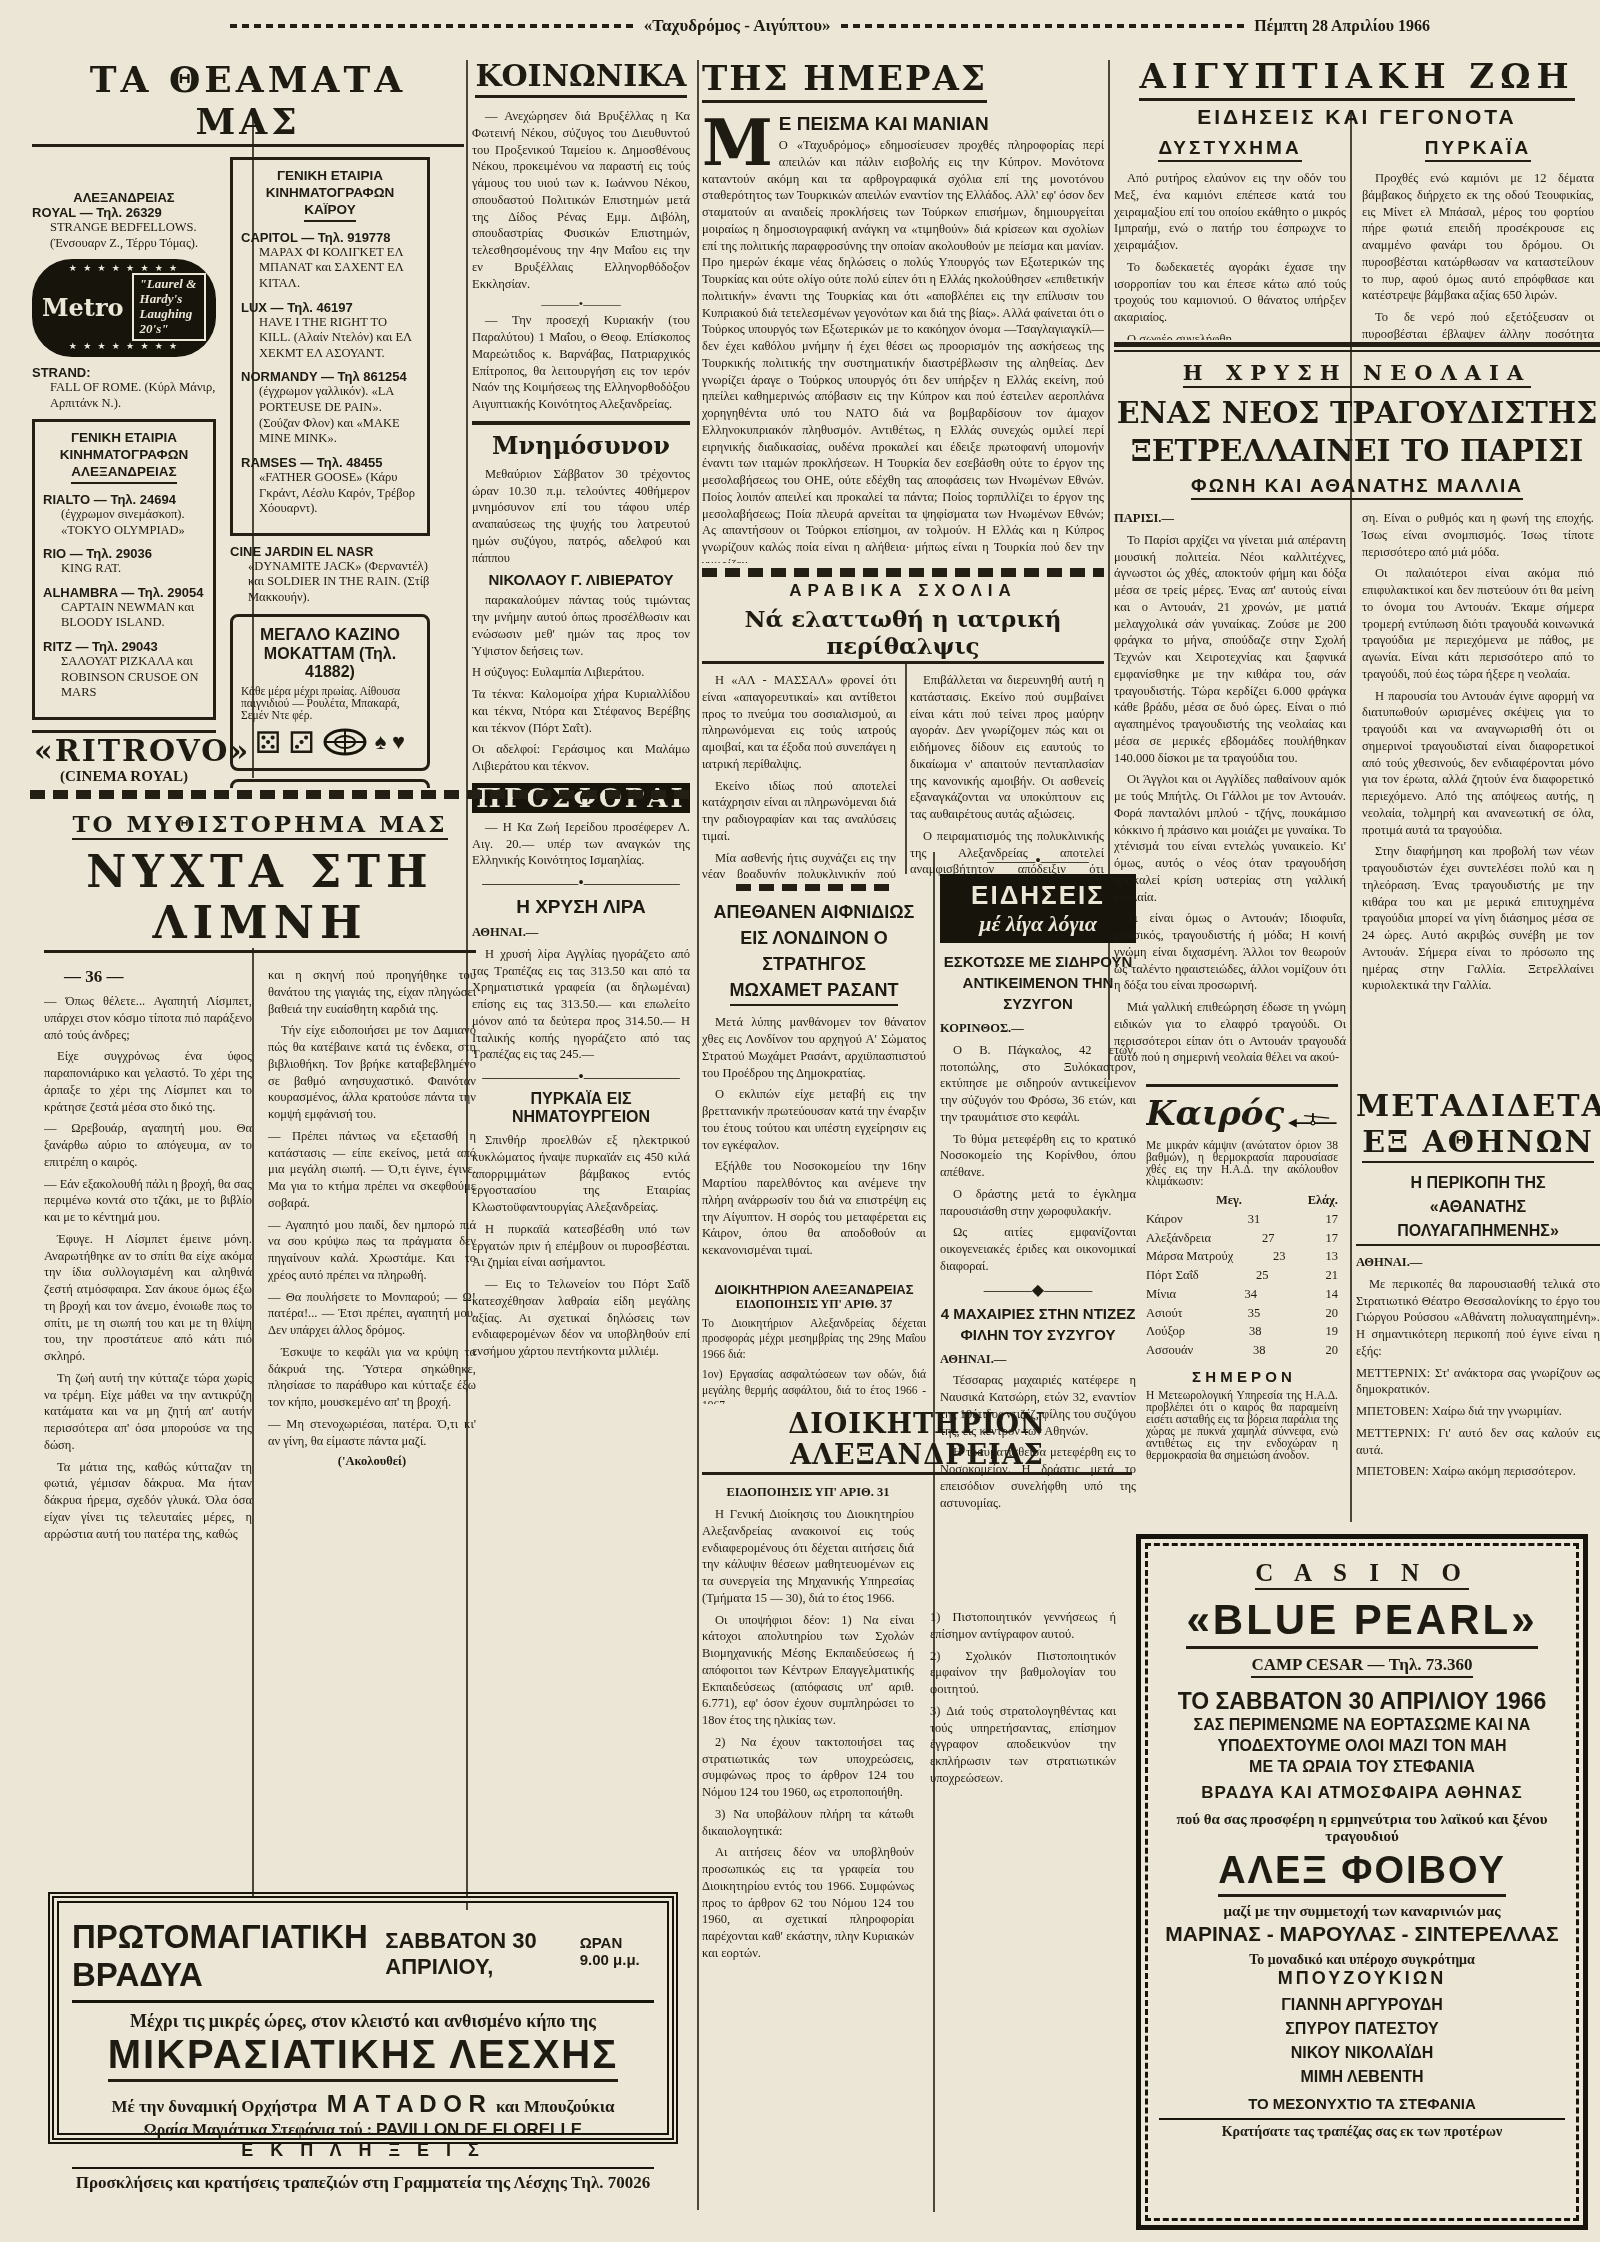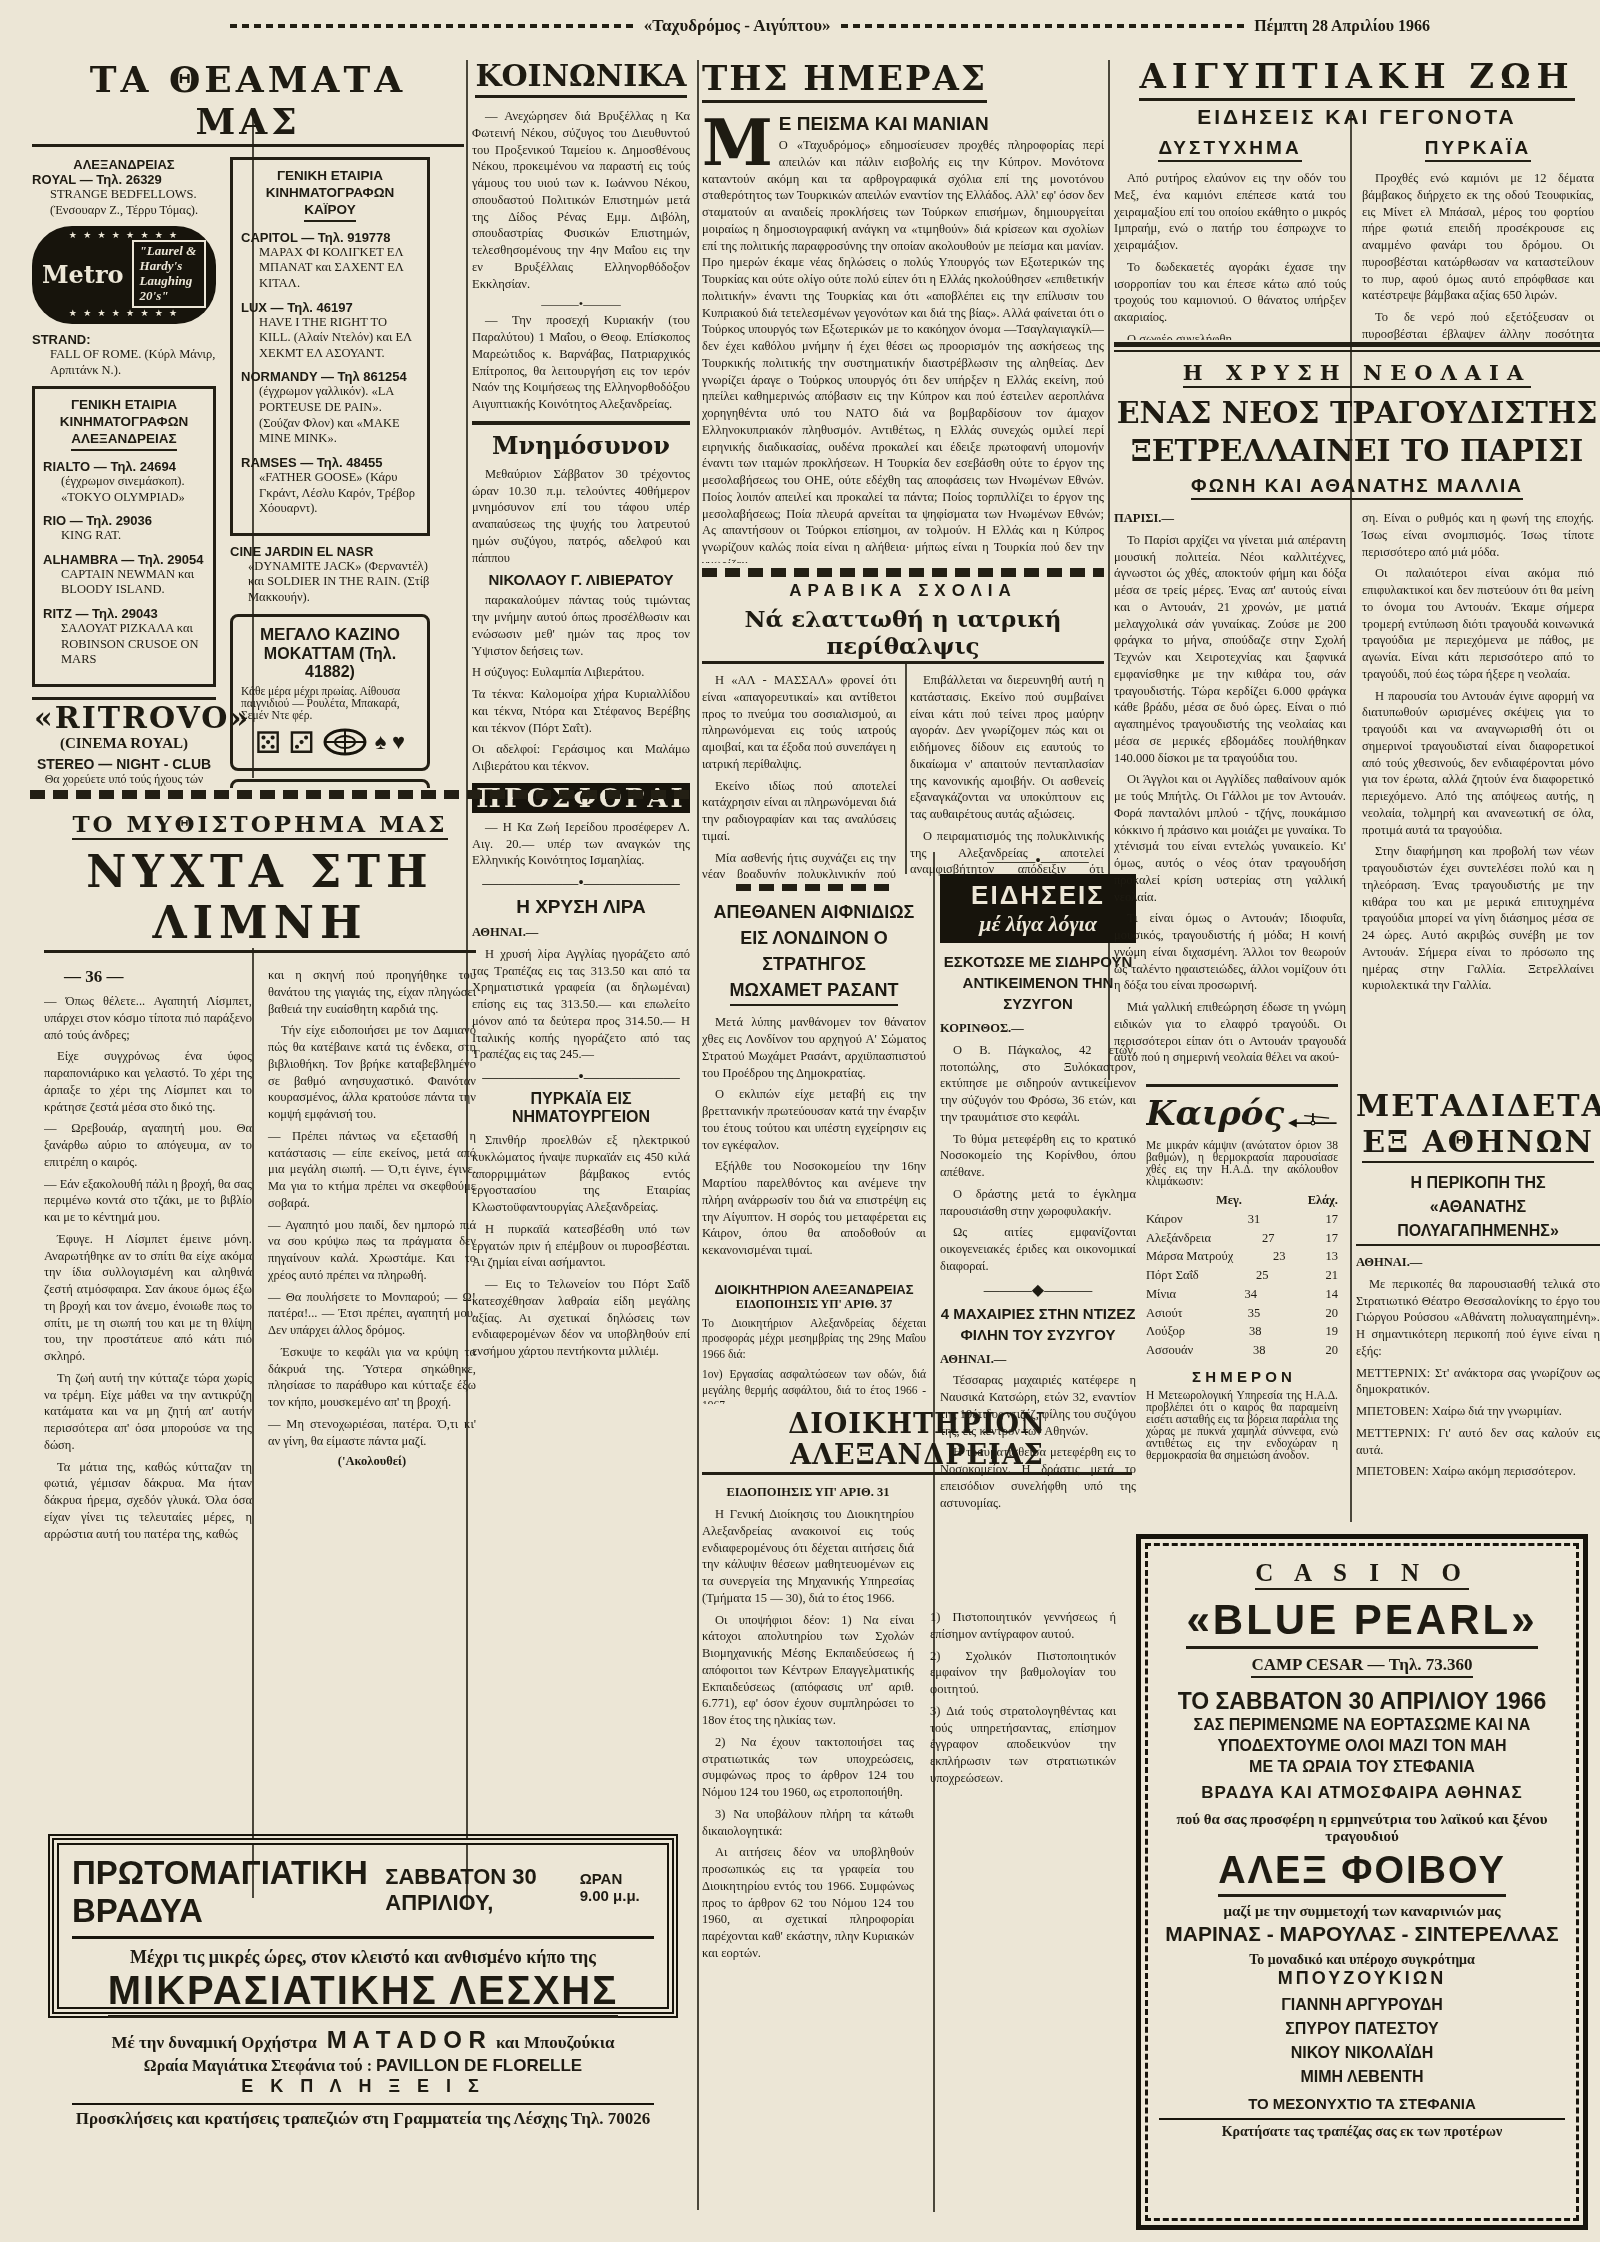--- a/index.html
+++ b/index.html
@@ -49,21 +49,21 @@
   <div class="vr" style="left:933px;top:852px;height:1360px;"></div>
   <div class="vr" style="left:1108px;top:60px;height:1020px;"></div>
   <div class="vr" style="left:1350px;top:112px;height:1410px;"></div>
   <div class="vr" style="left:252px;top:112px;height:666px;"></div>
   <div class="vr" style="left:252px;top:948px;height:950px;"></div>
   <div class="vr" style="left:905px;top:662px;height:212px;"></div>
 
   <div class="abs" style="left:32px;top:58px;width:432px;height:730px;overflow:hidden;">
     <div class="ctr"><span class="bigtitle u">ΤΑ ΘΕΑΜΑΤΑ ΜΑΣ</span></div>
     <div style="display:flex;gap:14px;margin-top:10px;">
-      <div style="width:184px;">
+      <div style="width:184px;margin-top:33px;">
         <div class="ctr headsans" style="font-size:13px;">ΑΛΕΞΑΝΔΡΕΙΑΣ</div>
         <div class="cinema-name">ROYAL — Τηλ. 26329</div>
         <div class="cinema-film">STRANGE BEDFELLOWS. (Ένσουαρν Ζ., Τέρρυ Τόμας).</div>
         <div class="blackbox" style="border-radius:40px;padding:4px 10px 6px;margin:2px 0 8px;">
           <div class="ctr" style="font-size:9px;letter-spacing:2px;">★ ★ ★ ★ ★ ★ ★ ★</div>
           <div style="display:flex;align-items:center;gap:8px;">
             <div style="font-size:24px;font-weight:bold;font-family:'DejaVu Serif',serif;">Metro</div>
             <div style="border:2px solid #ece6d6;padding:2px 6px;font-style:italic;font-weight:bold;font-size:13px;line-height:1.15;">
               <div>"Laurel &amp; Hardy's</div>
               <div>Laughing 20's"</div>
@@ -428,21 +428,21 @@
         <p class="np">— Πρέπει πάντως να εξετασθή η κατάστασις — είπε εκείνος, μετά από μια μεγάλη σιωπή. — Ό,τι έγινε, έγινε. Μα για το κτήμα πρέπει να σκεφθούμε σοβαρά.</p>
         <p class="np">— Αγαπητό μου παιδί, δεν ημπορώ πιά να σου κρύψω πως τα πράγματα δεν πηγαίνουν καλά. Χρωστάμε. Και το χρέος αυτό πρέπει να πληρωθή.</p>
         <p class="np">— Θα πουλήσετε το Μονπαρού; — Ω! πατέρα!... — Έτσι πρέπει, αγαπητή μου. Δεν υπάρχει άλλος δρόμος.</p>
         <p>Έσκυψε το κεφάλι για να κρύψη τα δάκρυά της. Ύστερα σηκώθηκε, πλησίασε το παράθυρο και κύτταξε έξω τον κήπο, μουσκεμένο απ' τη βροχή.</p>
         <p class="np">— Μη στενοχωριέσαι, πατέρα. Ό,τι κι' αν γίνη, θα είμαστε πάντα μαζί.</p>
         <div class="ctr" style="font-weight:bold;">('Ακολουθεί)</div>
       </div>
     </div>
   </div>
 
-  <div class="abs zigbox" style="left:48px;top:1834px;width:630px;height:184px;padding:14px 18px;box-sizing:border-box;">
+  <div class="abs zigbox" style="left:48px;top:1892px;width:630px;height:252px;padding:20px 18px;box-sizing:border-box;">
     <div style="display:flex;align-items:baseline;gap:10px;border-bottom:3px solid #17140c;padding-bottom:6px;">
       <span class="ad-head" style="font-size:33px;">ΠΡΩΤΟΜΑΓΙΑΤΙΚΗ ΒΡΑΔΥΑ</span>
       <span class="ad-head" style="font-size:22px;">ΣΑΒΒΑΤΟΝ 30 ΑΠΡΙΛΙΟΥ,</span>
       <span class="ad-head" style="font-size:15px;line-height:1.1;">ΩΡΑΝ 9.00 μ.μ.</span>
     </div>
     <div class="ctr" style="font-size:18px;font-weight:bold;margin-top:8px;">Μέχρι τις μικρές ώρες, στον κλειστό και ανθισμένο κήπο της</div>
     <div class="ctr"><span class="u ad-head" style="font-size:40px;letter-spacing:2px;">ΜΙΚΡΑΣΙΑΤΙΚΗΣ ΛΕΣΧΗΣ</span></div>
     <div style="display:flex;align-items:baseline;gap:10px;justify-content:center;margin-top:8px;">
       <span style="font-size:17px;font-weight:bold;">Μέ την δυναμική Ορχήστρα</span>
       <span class="ad-head" style="font-size:24px;">M A T A D O R</span>

